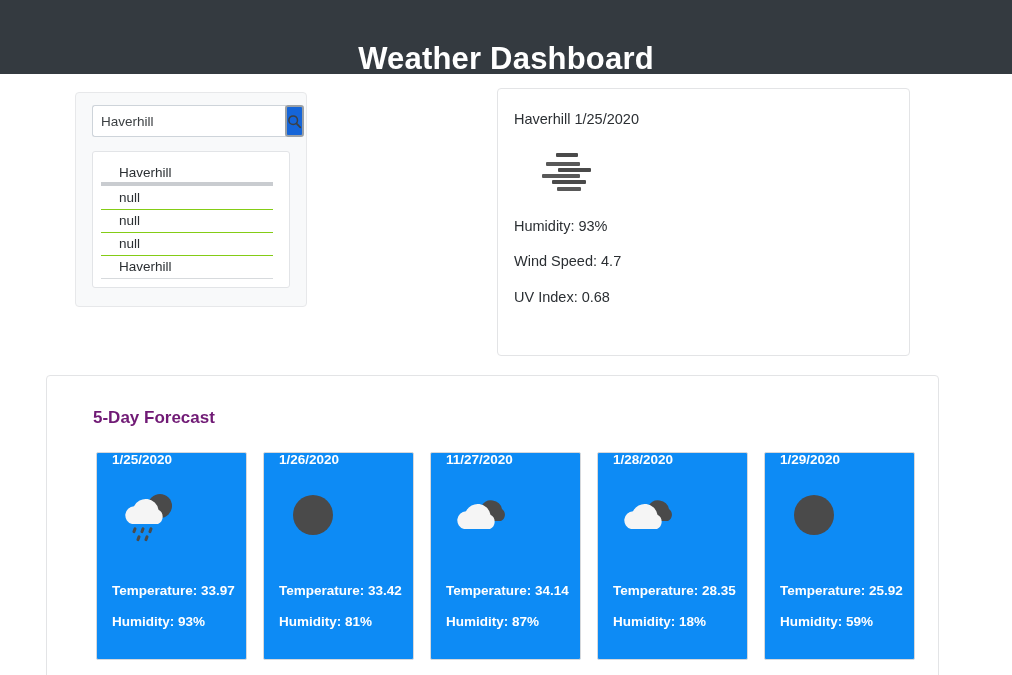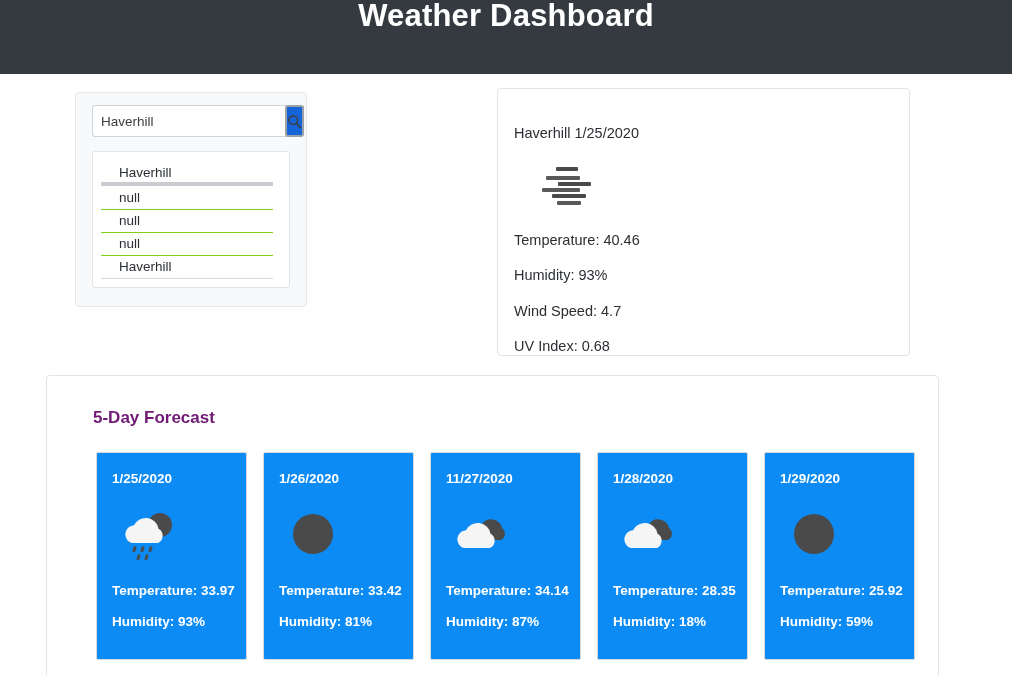--- a/index.html
+++ b/index.html
@@ -13,21 +13,21 @@
     font-family: "Liberation Sans", sans-serif;
     -webkit-font-smoothing: antialiased;
   }
 
   
   .site-header {
     width: 1012px;
     height: 74px;
     background: #343a40;
     display: flex;
-    align-items: flex-start;
+    align-items: flex-end;
     justify-content: center;
   }
   .site-header h1 {
     margin: 0;
     color: #ffffff;
     font-size: 31px;
     font-weight: bold;
     letter-spacing: .2px;
     line-height: 1;
   }
@@ -118,21 +118,21 @@
   
   .current-card {
     position: absolute;
     left: 497px;
     top: 14px;
     width: 413px;
     height: 268px;
     background: #fff;
     border: 1px solid #e3e4e6;
     border-radius: 4px;
-    padding: 32px 16px 10px 16px;
+    padding: 18px 16px 10px 16px;
   }
   .current-heading {
     font-size: 14.5px;
     color: #2b2f33;
     margin: 3px 0 0 0;
     line-height: 1.3;
   }
   .mist-icon {
     margin: 22px 0 0 22px;
     width: 64px;
@@ -171,21 +171,21 @@
     margin: 24px 0 0 49px;
     gap: 16px;
   }
   .fc-card {
     width: 151px;
     height: 208px;
     background: #0d8bf5;
     border: 1px solid #d6d8db;
     border-radius: 2px;
     color: #ffffff;
-    padding: 19px 0 0 15px;
+    padding: 0 0 0 15px;
     position: relative;
   }
   .fc-date {
     font-size: 13.5px;
     font-weight: bold;
     line-height: 1;
   }
   .fc-icon {
     margin: 24px 0 0 6px;
     width: 64px;
@@ -247,21 +247,20 @@
         <rect x="20" y="2" width="22" height="4" rx="1" fill="#4a4a4a"></rect>
         <rect x="10" y="11" width="34" height="4" rx="1" fill="#595959"></rect>
         <rect x="22" y="17" width="33" height="4" rx="1" fill="#4a4a4a"></rect>
         <rect x="6" y="23" width="38" height="4" rx="1" fill="#595959"></rect>
         <rect x="16" y="29" width="34" height="4" rx="1" fill="#4a4a4a"></rect>
         <rect x="21" y="36" width="24" height="4" rx="1" fill="#595959"></rect>
       </svg>
     </div>
 
     <div class="current-stats">
-      <div>Temperature: 40.46</div>
       <div>Humidity: 93%</div>
       <div>Wind Speed: 4.7</div>
       <div>UV Index: 0.68</div>
     </div>
   </section>
 
   <section class="forecast-panel">
     <div class="forecast-title">5-Day Forecast</div>
 
     <div class="forecast-row">

